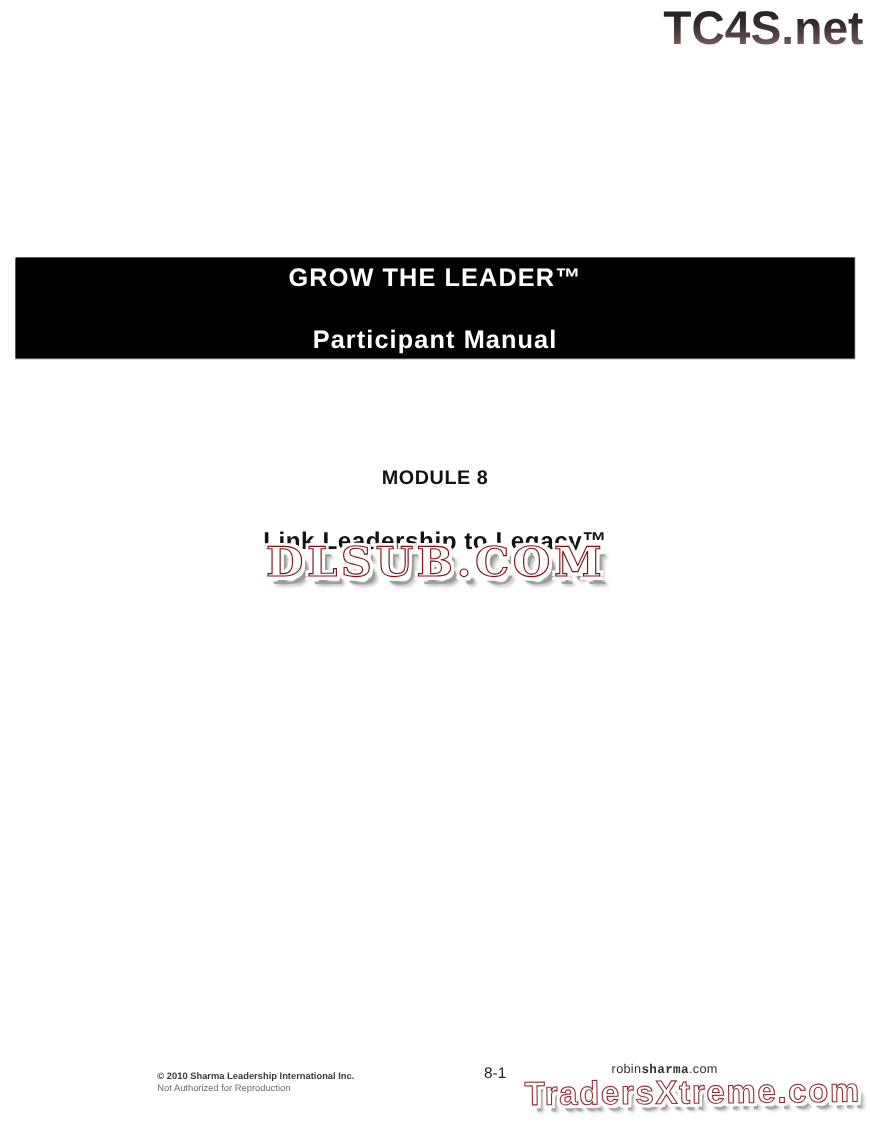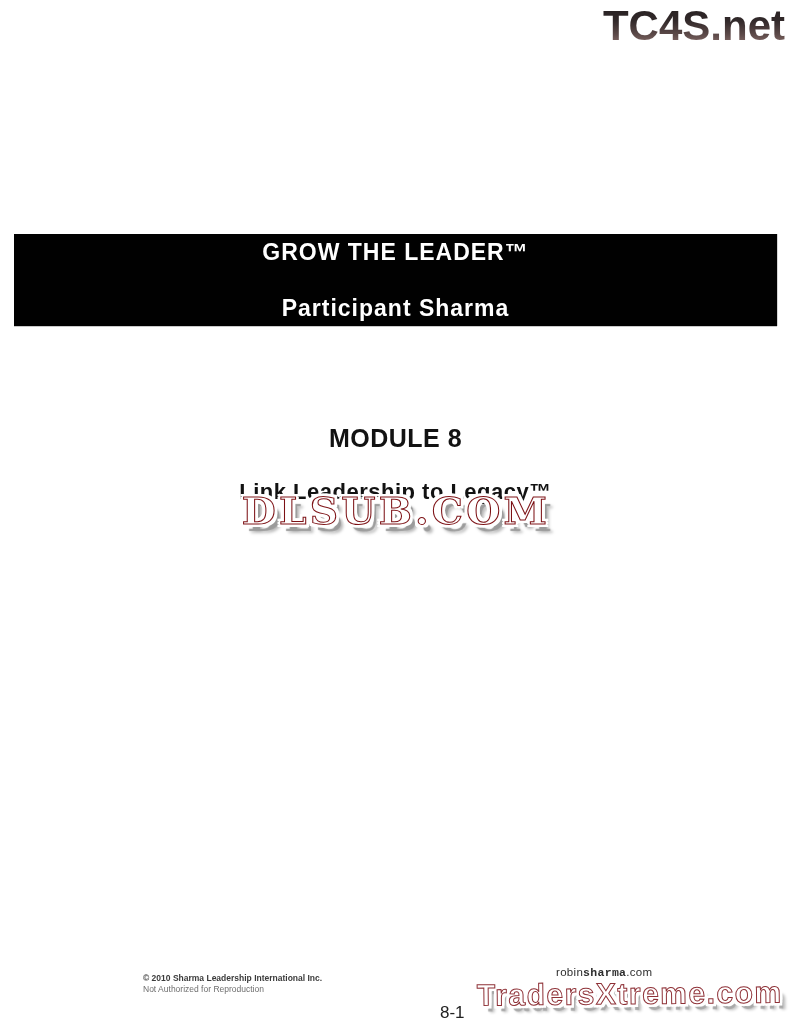--- a/index.html
+++ b/index.html
@@ -56,21 +56,21 @@
   }
 
   
   .module-heading {
     position: absolute;
     top: 424px;
     left: 0;
     width: 100%;
     text-align: center;
     font-weight: bold;
-    font-size: 25px;
+    font-size: 18px;
     letter-spacing: 0.5px;
     color: #121212;
   }
   .module-title {
     position: absolute;
     top: 479px;
     left: 0;
     width: 100%;
     text-align: center;
     font-weight: bold;
@@ -112,23 +112,22 @@
     line-height: 11px;
     margin-left: 28px;
   }
   .copy-line1 { font-weight: bold; color: #3b3b3b; }
   .copy-line2 { font-weight: normal; color: #6e6e6e; }
 
   .footer-page {
     position: absolute;
     left: 440px;
     top: 967px;
-    font-size: 17px;
+    font-size: 14px;
     color: #222222;
-    margin-top: 36px;
   }
 
   .footer-site {
     position: absolute;
     left: 556px;
     top: 966px;
     font-size: 11.5px;
     color: #2e2e2e;
     letter-spacing: 0.3px;
   }
@@ -160,21 +159,21 @@
 </style>
 </head>
 <body>
 
 <div class="page">
 
   <div class="tc4s">TC4S.net</div>
 
   <div class="banner">
     <div class="banner-title">GROW THE LEADER™</div>
-    <div class="banner-subtitle">Participant Sharma</div>
+    <div class="banner-subtitle">Participant Manual</div>
   </div>
 
   <div class="module-heading">MODULE 8</div>
 
   <div class="module-title">Link Leadership to Legacy™</div>
 
   <div class="dlsub">DLSUB.COM</div>
 
   <div class="footer-left">
     <div class="copy-line1">© 2010 Sharma Leadership International Inc.</div>

